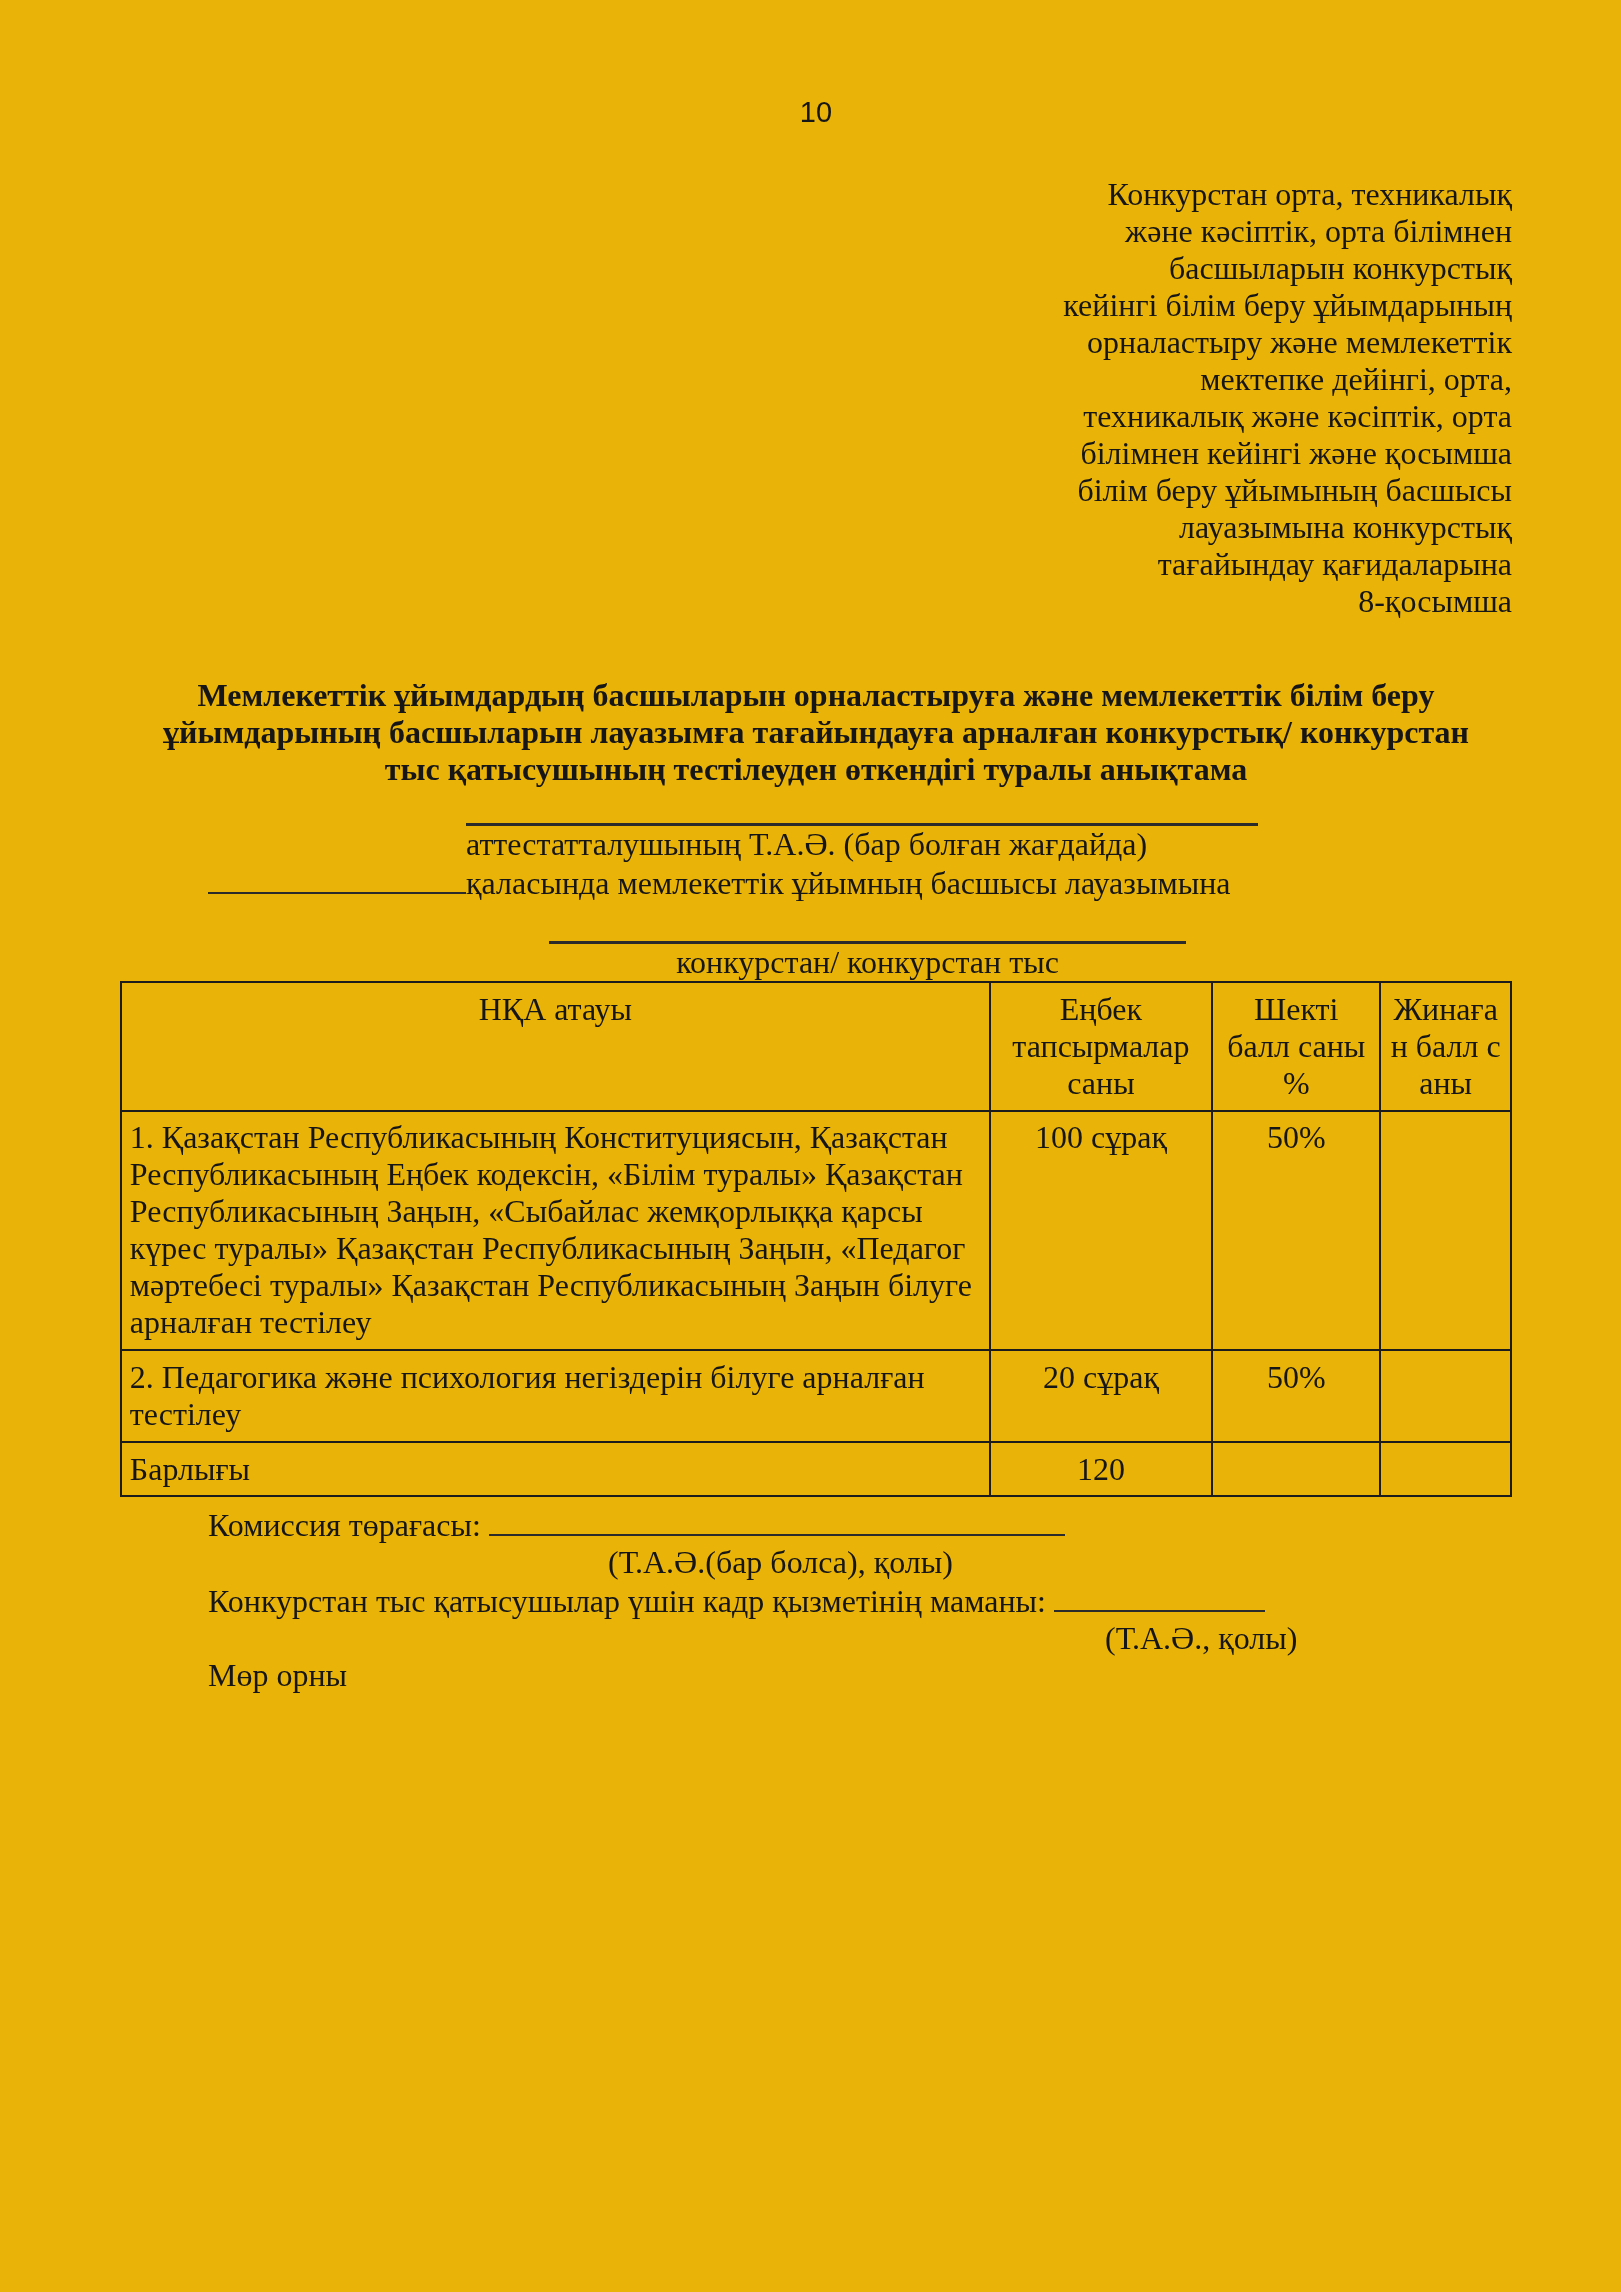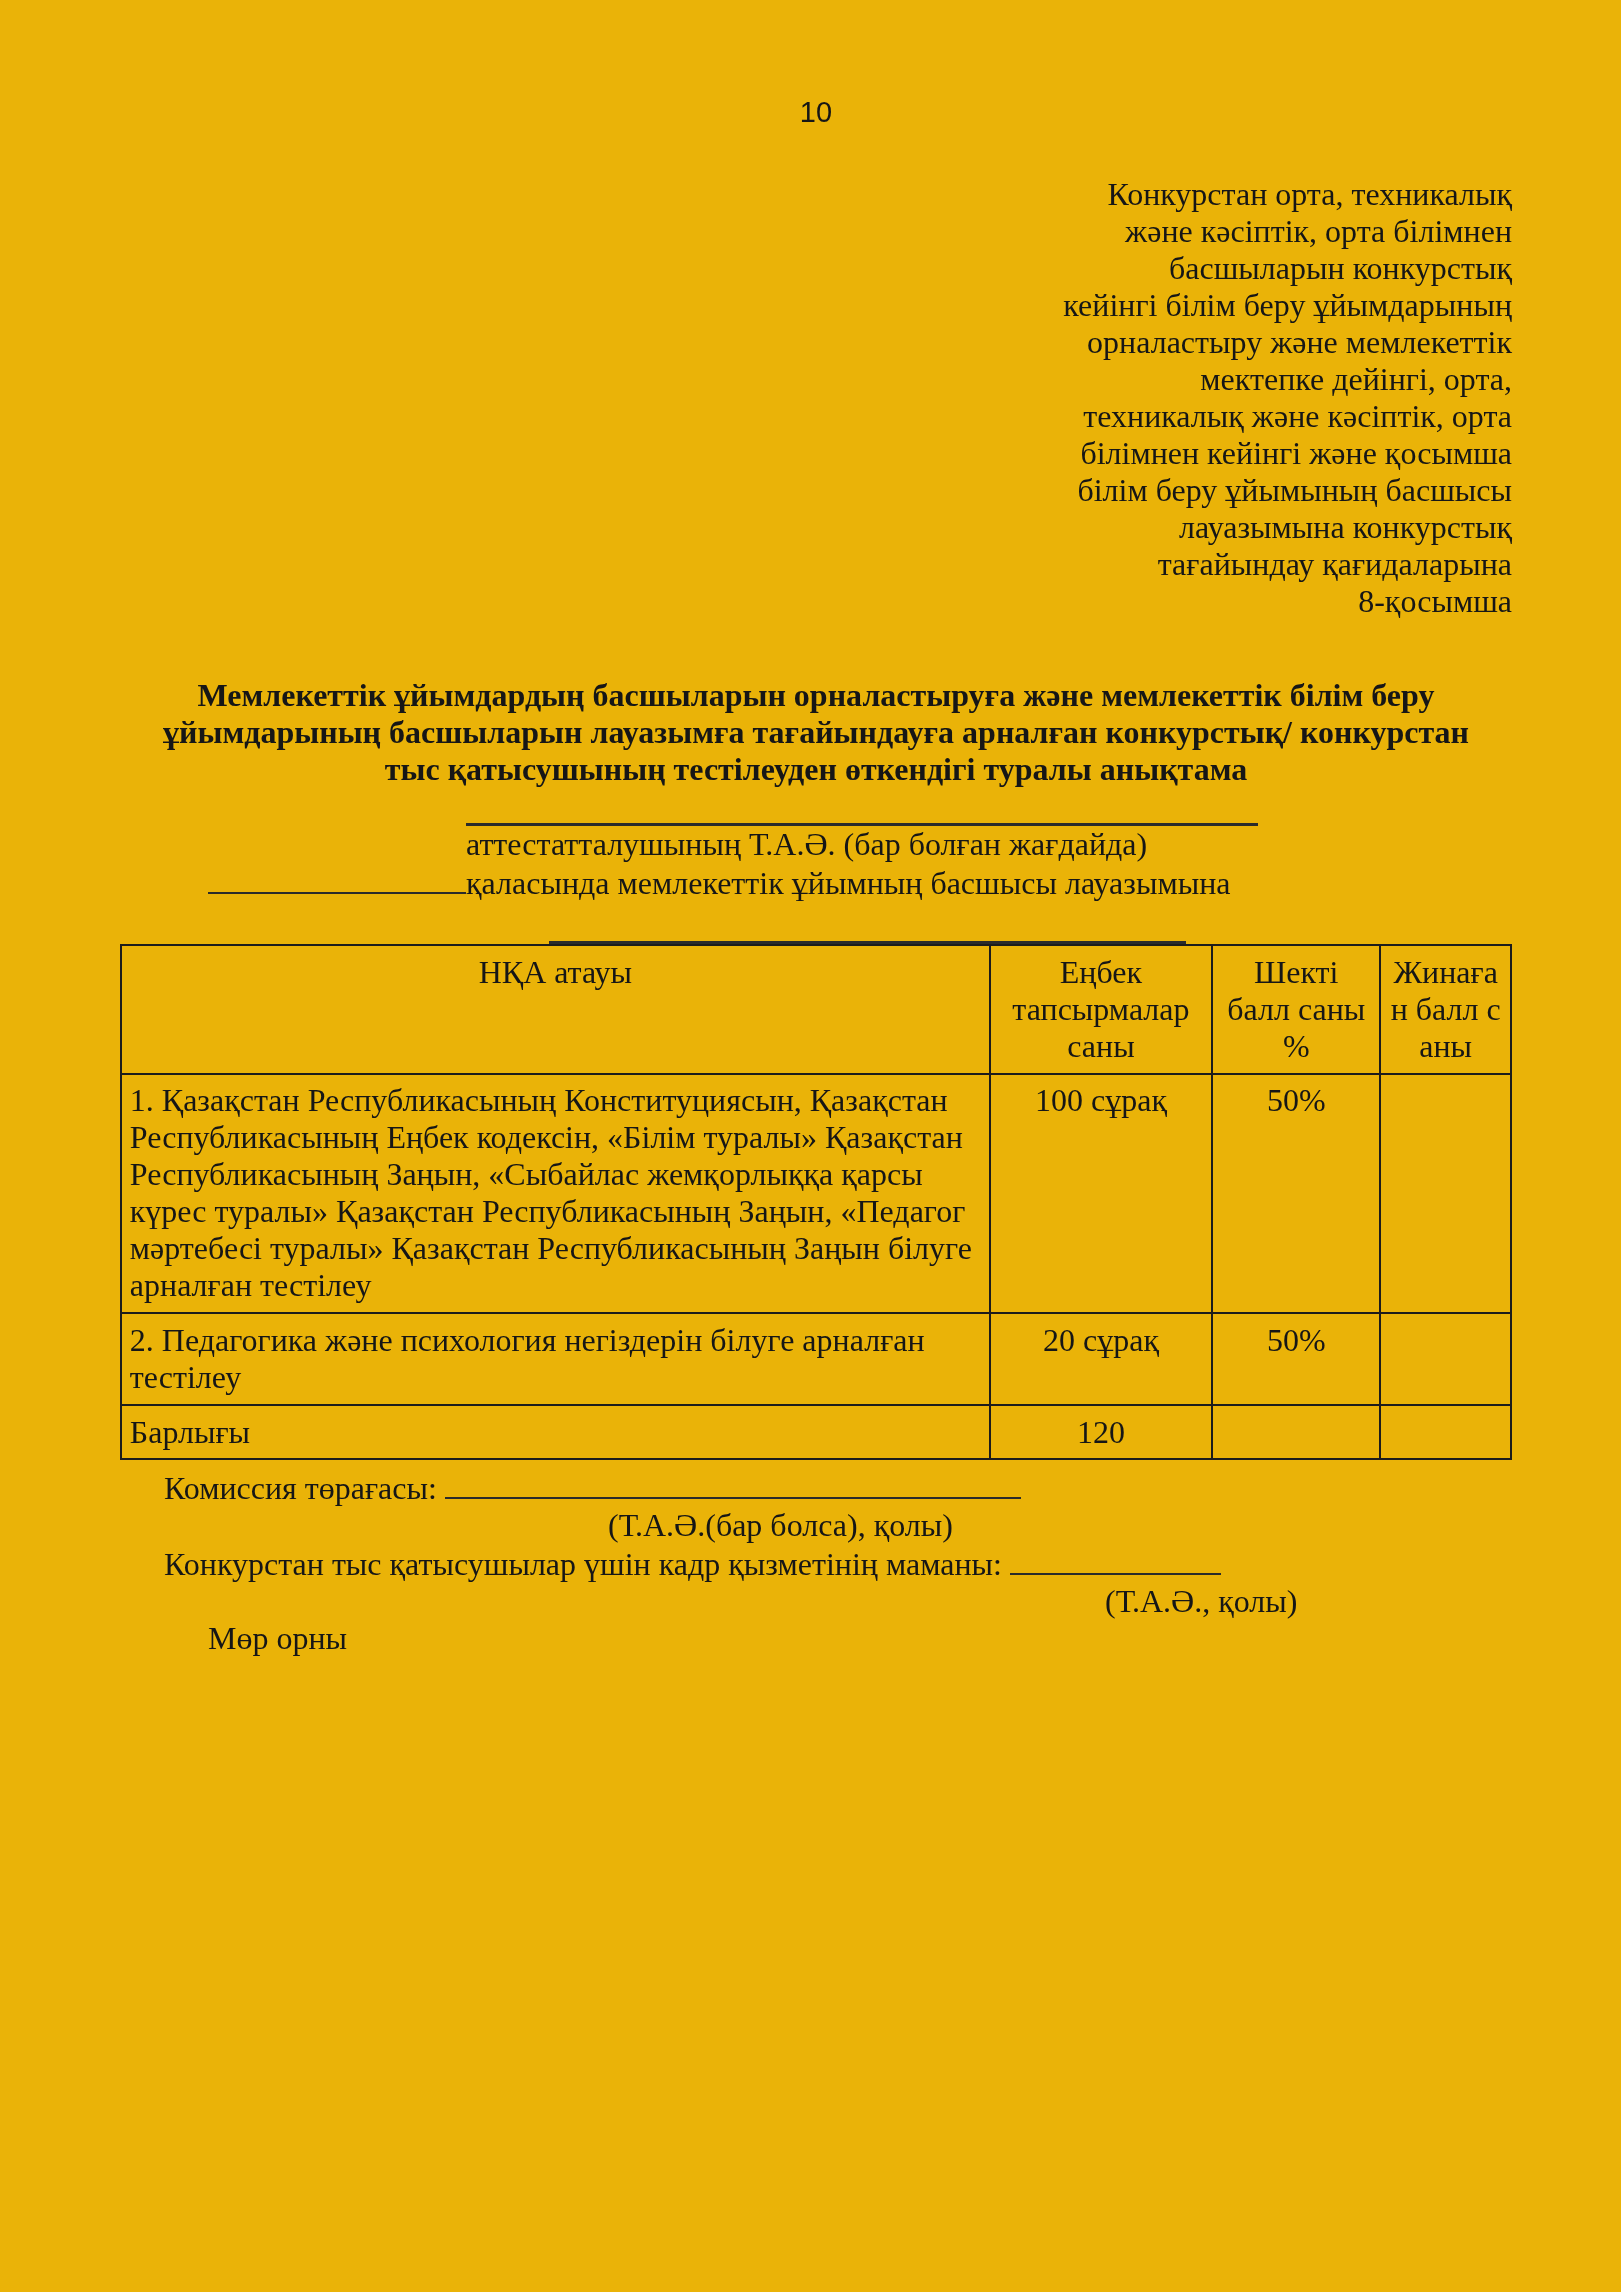--- a/index.html
+++ b/index.html
@@ -87,21 +87,21 @@
     vertical-align: top;
     font-weight: normal;
     font-size: 32px;
     line-height: 37px;
   }
   table.results th { text-align: center; border-radius: 8px; }
   table.results td.center { text-align: center; }
   table.results th.brk { word-break: break-all; }
 
   .sig-block { margin-top: 7.8px; }
-  .sig-row { margin-left: 44px; white-space: nowrap; }
+  .sig-row { margin-left: 88px; white-space: nowrap; }
   .sig-blank-1 { width: 576px; border-bottom-width: 2px; }
   .sig-blank-2 { width: 211px; border-bottom-width: 2px; }
   .sig-caption-1 { margin-left: 488px; }
   .sig-caption-2 { margin-left: 985px; }
   .stamp-line { margin-left: 88px; margin-top: 0; }
 </style>
 </head>
 <body>
 
 <div class="page">
@@ -128,20 +128,21 @@
     <div>ұйымдарының басшыларын лауазымға тағайындауға арналған конкурстық/ конкурстан</div>
     <div>тыс қатысушының тестілеуден өткендігі туралы анықтама</div>
   </div>
 
   <div class="blank-line-1"></div>
   <div class="caption-1">аттестатталушының Т.А.Ә. (бар болған жағдайда)</div>
 
   <div class="city-line"><span class="blank-inline city-blank"></span><span>қаласында мемлекеттік ұйымның басшысы лауазымына</span></div>
 
   <div class="blank-line-2"></div>
+  <div class="caption-2">конкурстан/ конкурстан тыс</div>
 
 
   <table class="results">
     <colgroup>
       <col style="width:62.5%">
       <col style="width:16%">
       <col style="width:12.1%">
       <col style="width:9.4%">
     </colgroup>
     <thead>

